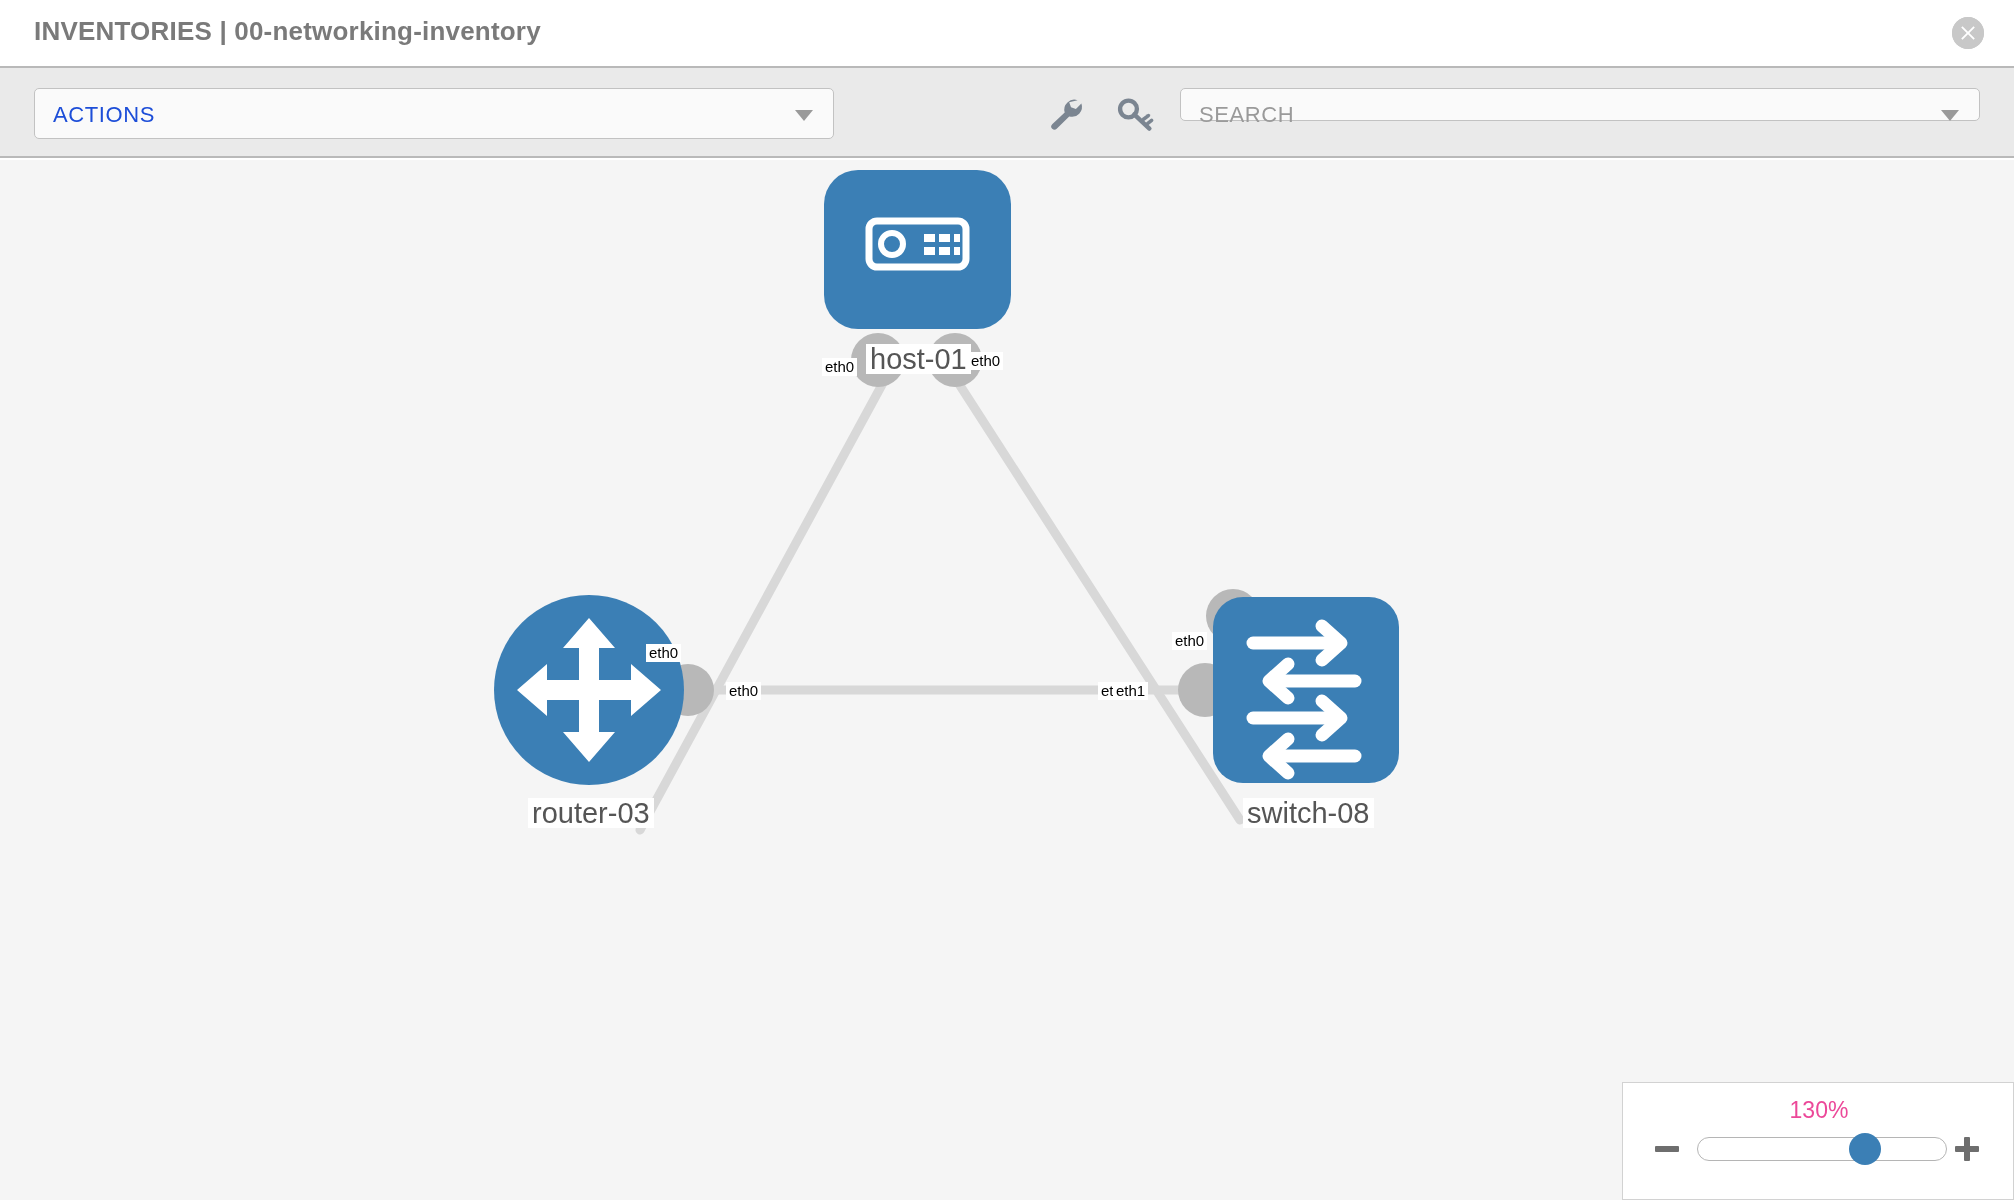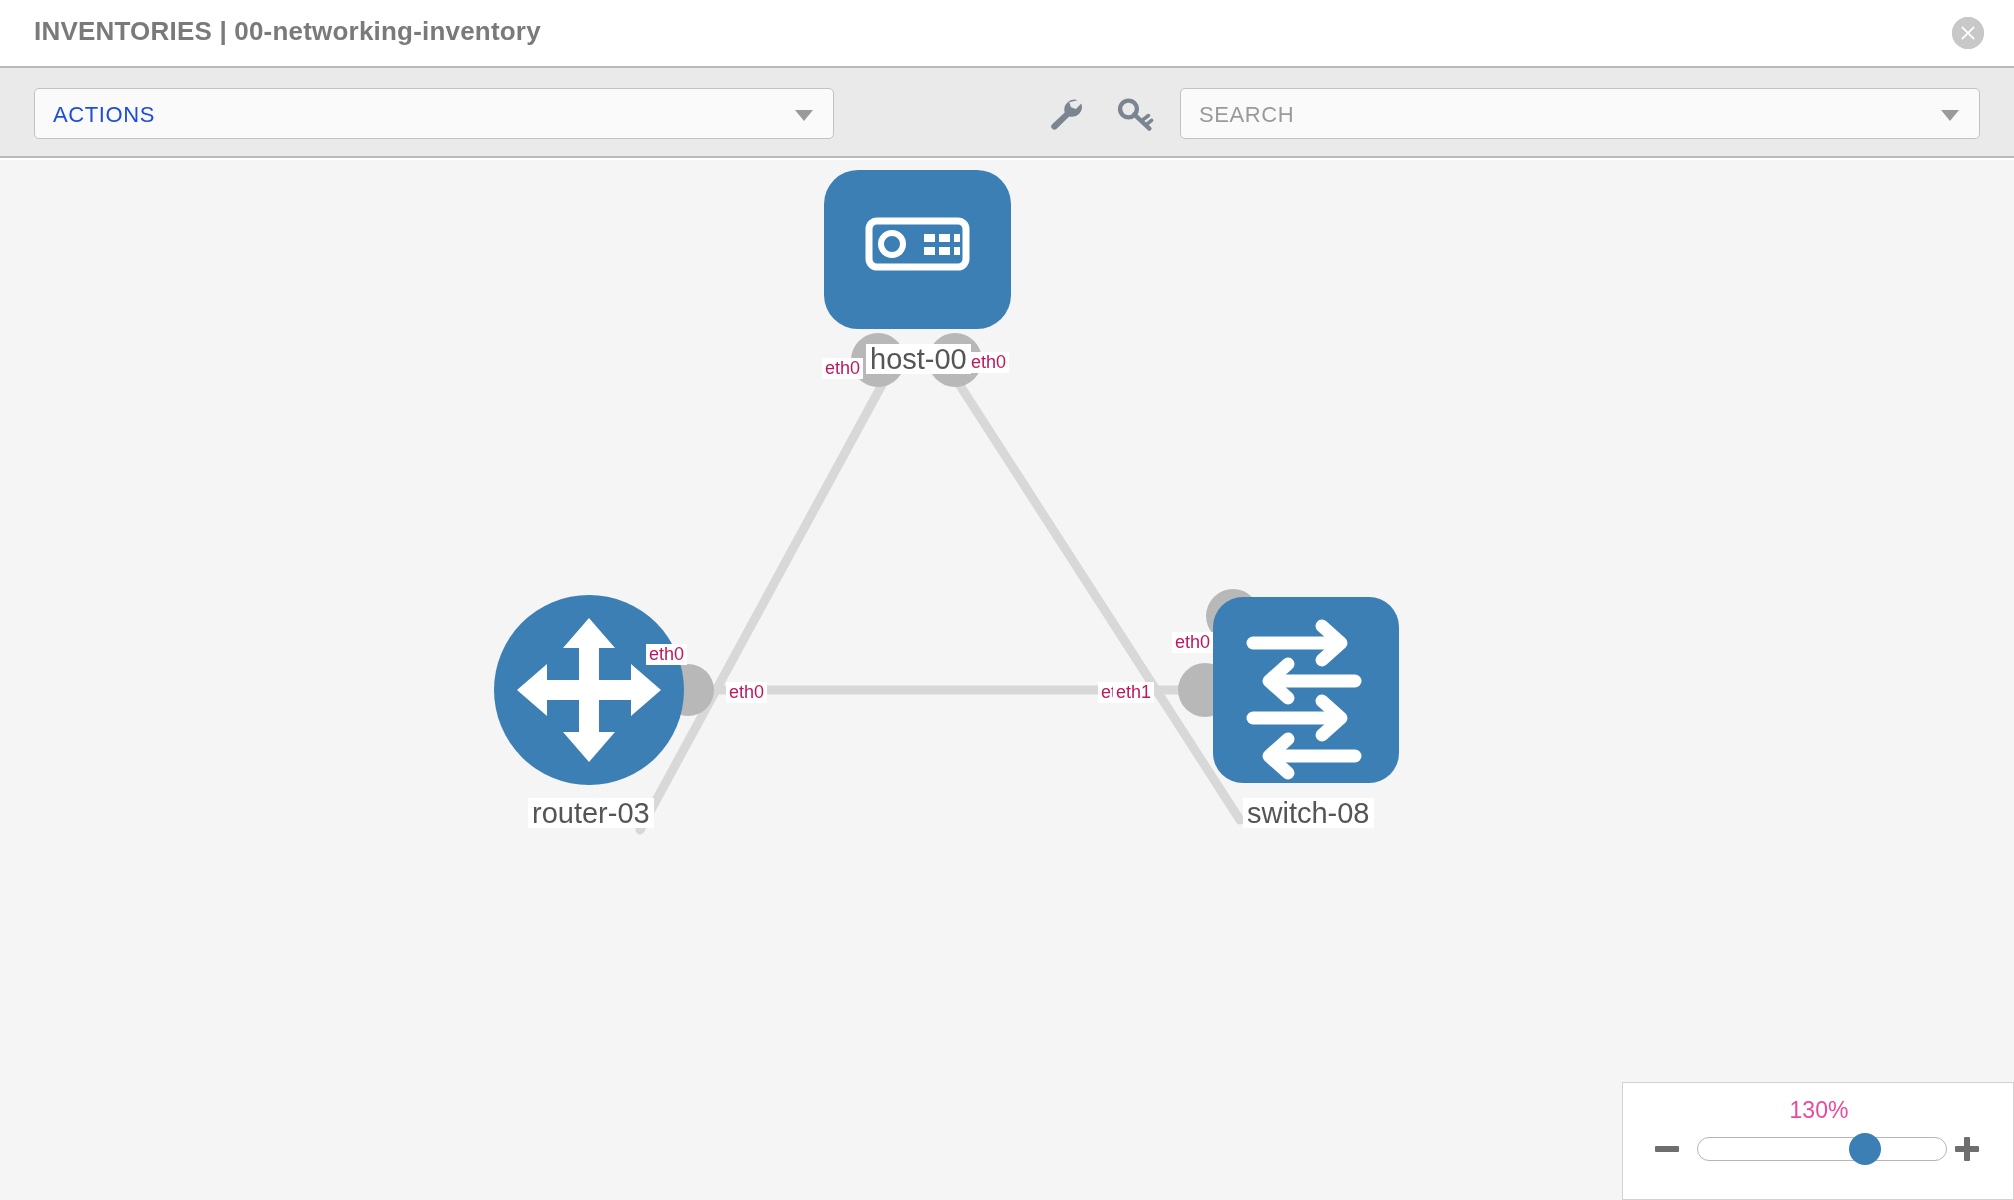--- a/index.html
+++ b/index.html
@@ -84,21 +84,21 @@
     top: 28px;
     width: 40px; height: 36px;
     cursor: pointer;
   }
   .tool-icon.wrench { left: 1046px; }
   .tool-icon.key    { left: 1116px; }
 
   .search-box {
     position: absolute;
     left: 1180px; top: 20px;
-    width: 800px; height: 51px;
+    width: 800px; height: 33px;
     background: #fafafa;
     border: 1px solid #c2c2c2;
     border-radius: 5px;
     cursor: text;
   }
   .search-label {
     position: absolute;
     left: 18px; top: 13px;
     font-size: 22px;
     color: #9a9a9a;
@@ -116,22 +116,22 @@
   }
   .topology-svg {
     position: absolute;
     left: 0; top: 0;
     width: 2014px; height: 1040px;
   }
 
   
   .edge-label {
     position: absolute;
-    font-size: 18px;
-    color: #be185d;
+    font-size: 15px;
+    color: #000000;
     background: #ffffff;
     padding: 1px 3px;
     white-space: nowrap;
     line-height: 1.05;
   }
   .node-label {
     position: absolute;
     font-size: 29px;
     color: #555555;
     background: #ffffff;
@@ -307,21 +307,21 @@
 
           <path d="M1253 558 h84"></path>
           <path d="M1322 541 l19 17 l-19 17"></path>
 
           <path d="M1355 596 h-84"></path>
           <path d="M1288 579 l-19 17 l19 17"></path>
         </g>
       </g>
     </svg>
 
-    <div class="node-label" style="left:866px; top:184px;">host-00</div>
+    <div class="node-label" style="left:866px; top:184px;">host-01</div>
 
     <div class="node-label" style="left:528px; top:638px;">router-03</div>
 
     <div class="node-label" style="left:1243px; top:638px;">switch-08</div>
 
     <div class="edge-label" style="left:822px; top:198px;">eth0</div>
 
     <div class="edge-label" style="left:968px; top:192px;">eth0</div>
 
     <div class="edge-label" style="left:646px; top:484px;">eth0</div>

